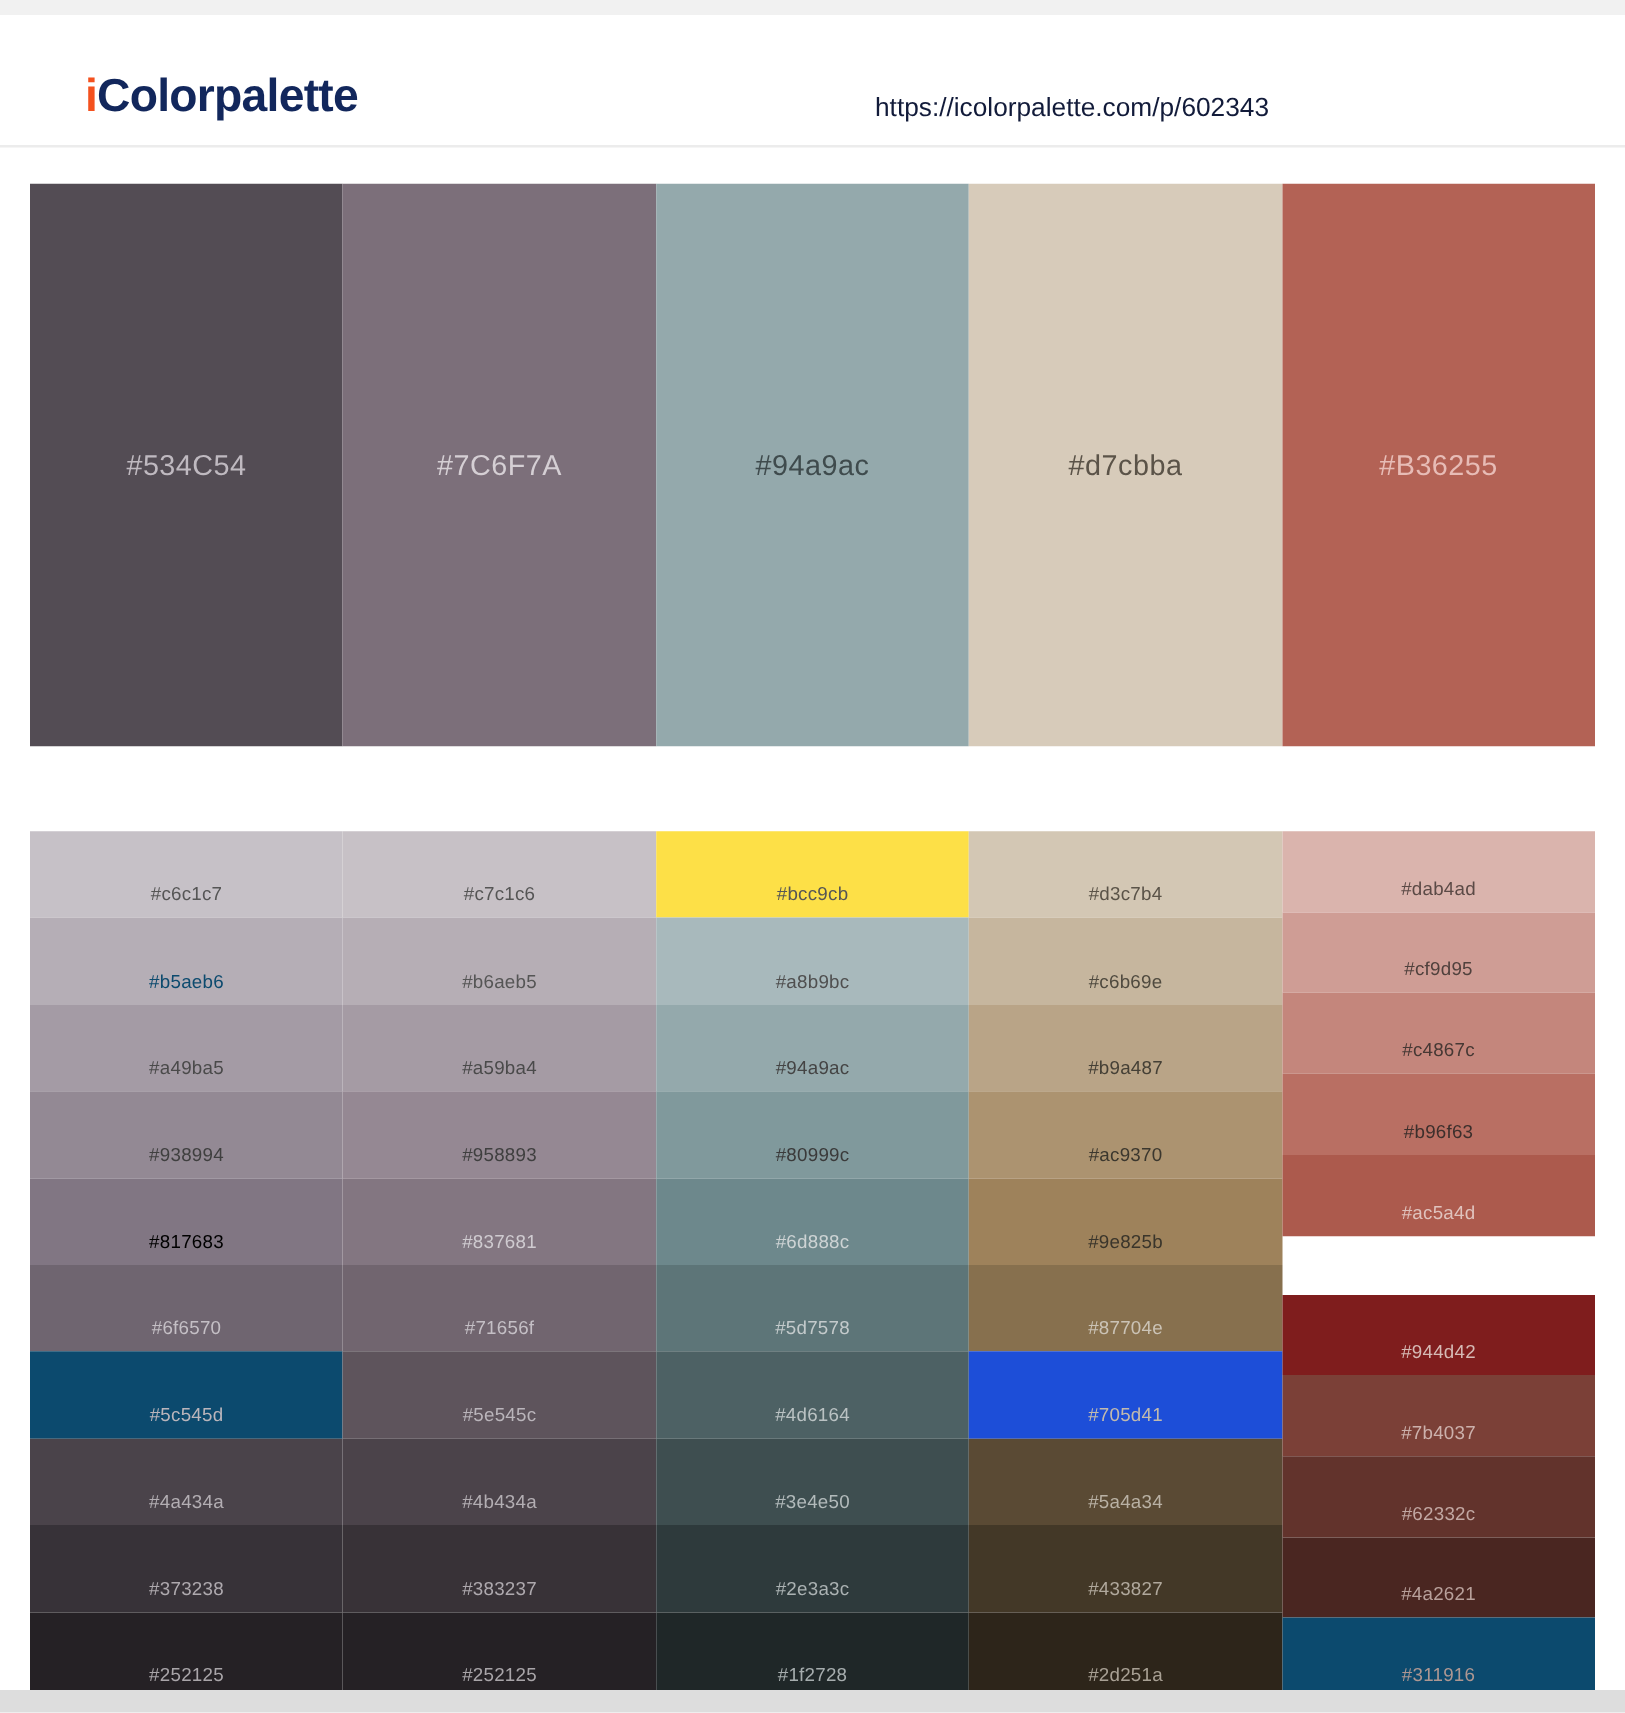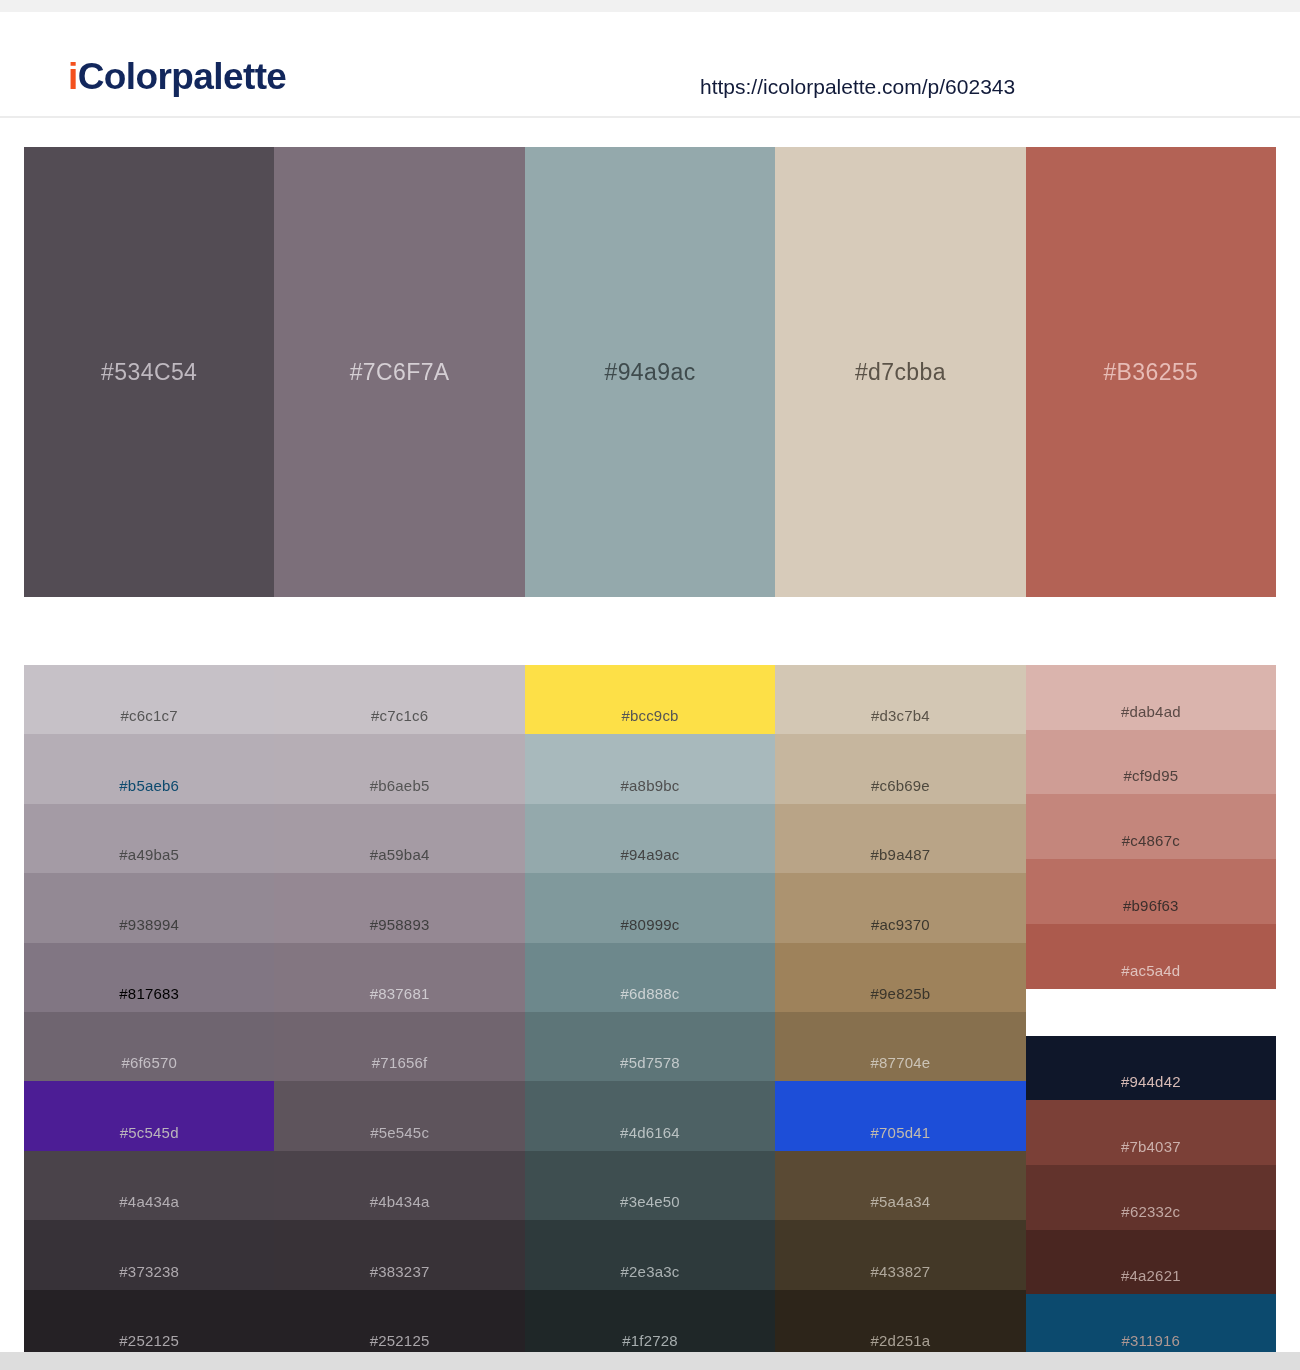--- a/index.html
+++ b/index.html
@@ -156,21 +156,21 @@
       </div>
       <div class="shade-cell" style="background: rgb(147, 137, 148);">
         <span class="shade-label" style="color: rgb(63, 63, 63);">#938994</span>
       </div>
       <div class="shade-cell" style="background: rgb(129, 118, 131);">
         <span class="shade-label" style="color: #000000;">#817683</span>
       </div>
       <div class="shade-cell" style="background: rgb(111, 101, 112);">
         <span class="shade-label" style="color: rgb(196, 191, 197);">#6f6570</span>
       </div>
-      <div class="shade-cell" style="background: #4c1d95; padding-left: 27px;">
+      <div class="shade-cell" style="background: #0c4a6e; padding-left: 27px;">
         <span class="shade-label" style="color: rgb(186, 181, 187);">#5c545d</span>
       </div>
       <div class="shade-cell" style="background: rgb(74, 67, 74);">
         <span class="shade-label" style="color: rgb(179, 174, 179);">#4a434a</span>
       </div>
       <div class="shade-cell" style="background: rgb(55, 50, 56);">
         <span class="shade-label" style="color: rgb(174, 169, 174);">#373238</span>
       </div>
       <div class="shade-cell" style="background: rgb(37, 33, 37);">
         <span class="shade-label" style="color: rgb(169, 165, 169);">#252125</span>
@@ -281,21 +281,21 @@
       </div>
       <div class="shade-cell" style="background: rgb(196, 134, 124);">
         <span class="shade-label" style="color: rgb(70, 56, 52);">#c4867c</span>
       </div>
       <div class="shade-cell" style="background: rgb(185, 111, 99);">
         <span class="shade-label" style="color: rgb(60, 47, 44);">#b96f63</span>
       </div>
       <div class="shade-cell" style="background: rgb(172, 90, 77);">
         <span class="shade-label" style="color: rgb(224, 195, 190);">#ac5a4d</span>
       </div>
-      <div class="shade-cell" style="background: #0f172a; margin-top: 47px;">
+      <div class="shade-cell" style="background: #7f1d1d; margin-top: 47px;">
         <span class="shade-label" style="color: rgb(214, 186, 181);">#944d42</span>
       </div>
       <div class="shade-cell" style="background: rgb(123, 64, 55);">
         <span class="shade-label" style="color: rgb(204, 177, 172);">#7b4037</span>
       </div>
       <div class="shade-cell" style="background: rgb(98, 51, 44);">
         <span class="shade-label" style="color: rgb(194, 168, 163);">#62332c</span>
       </div>
       <div class="shade-cell" style="background: rgb(74, 38, 33);">
         <span class="shade-label" style="color: rgb(184, 160, 155);">#4a2621</span>

